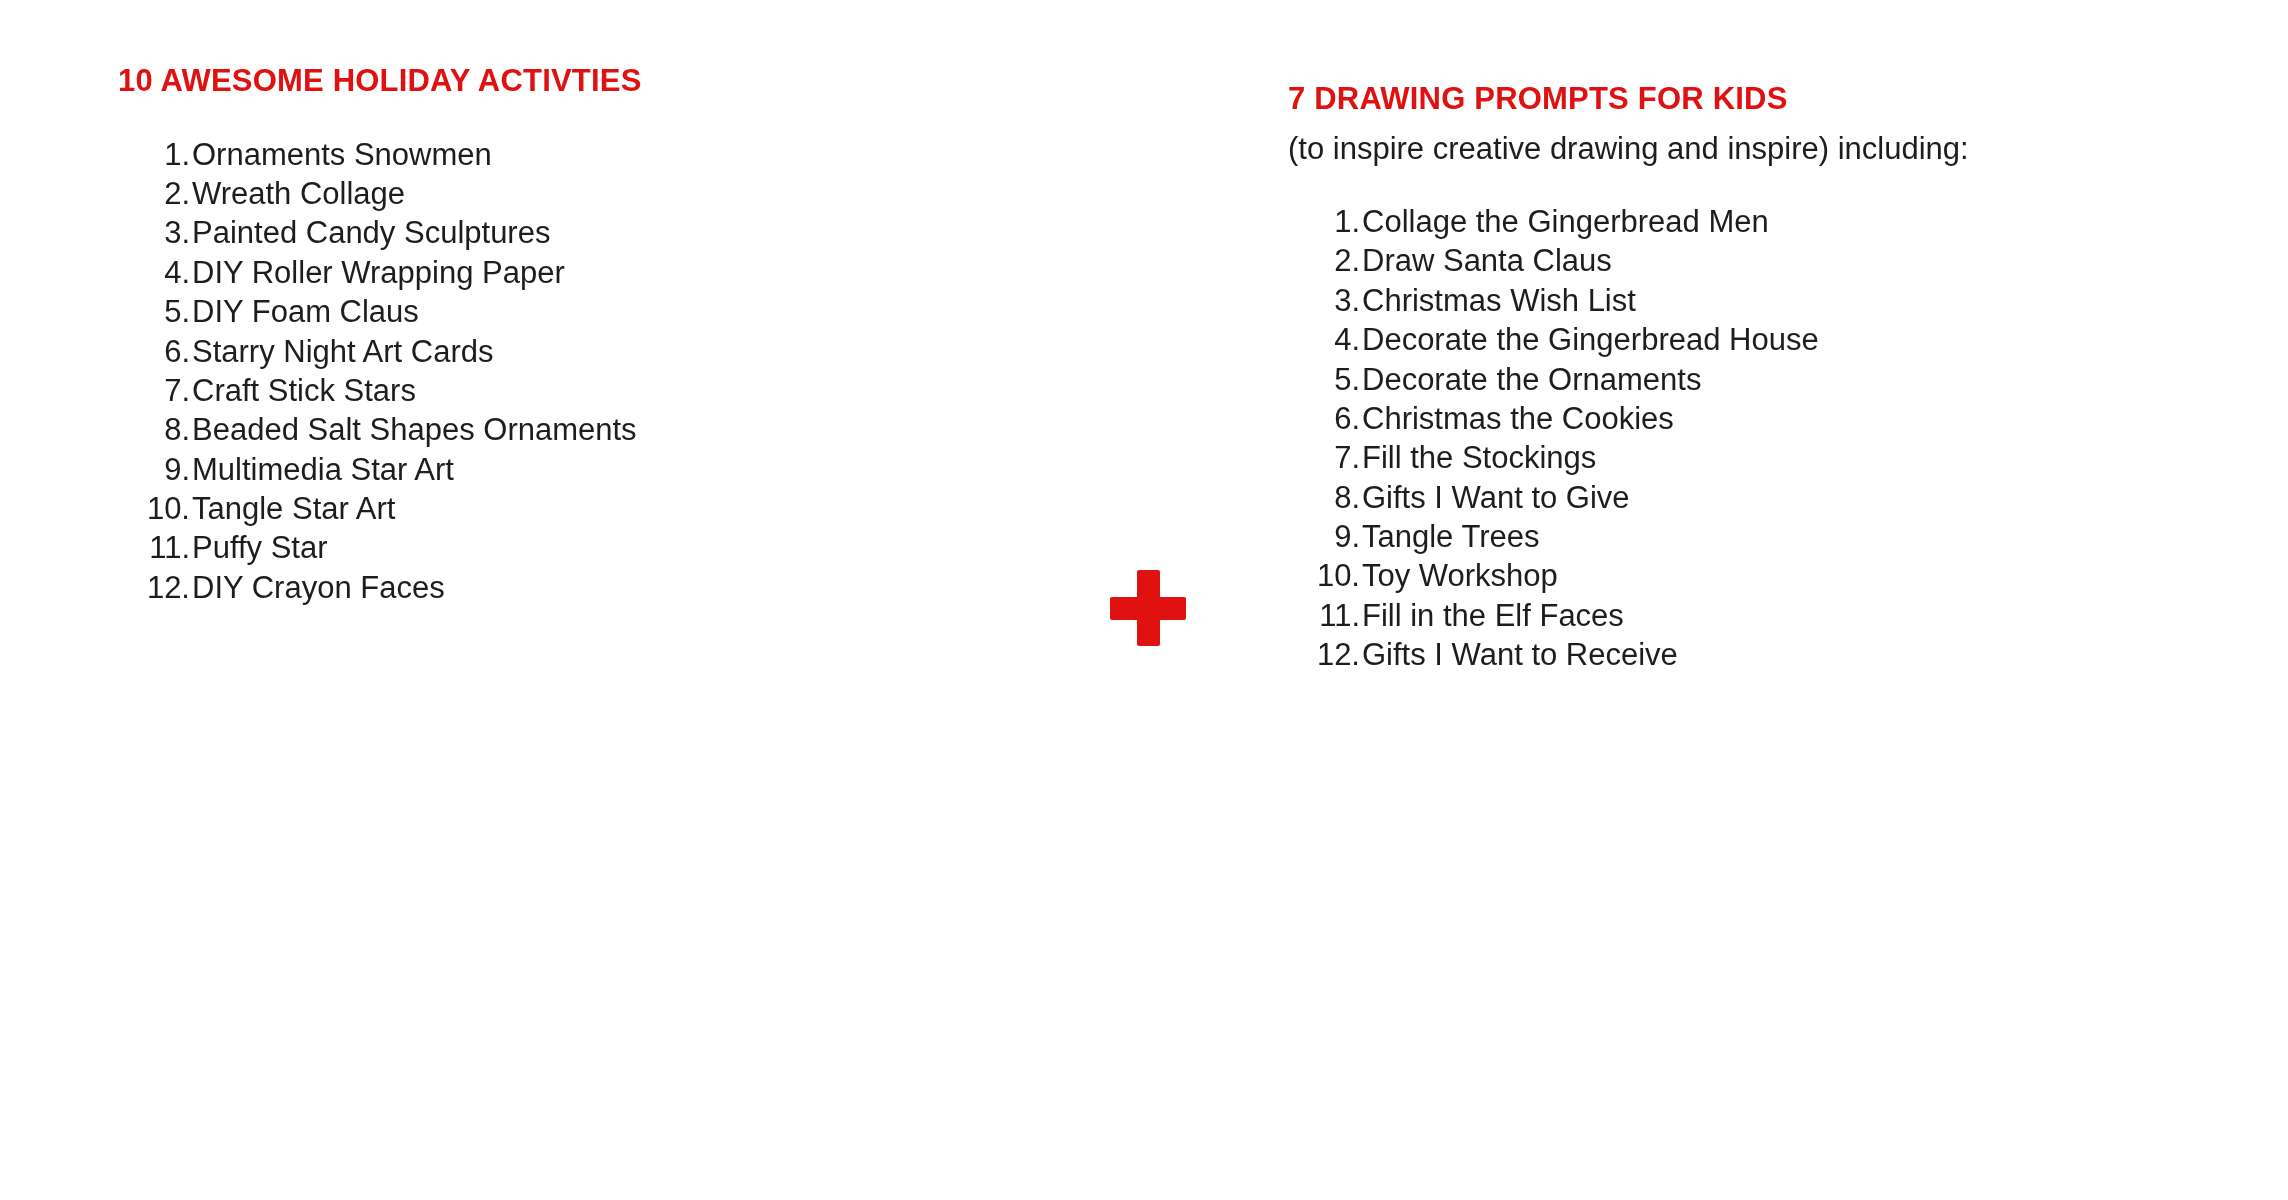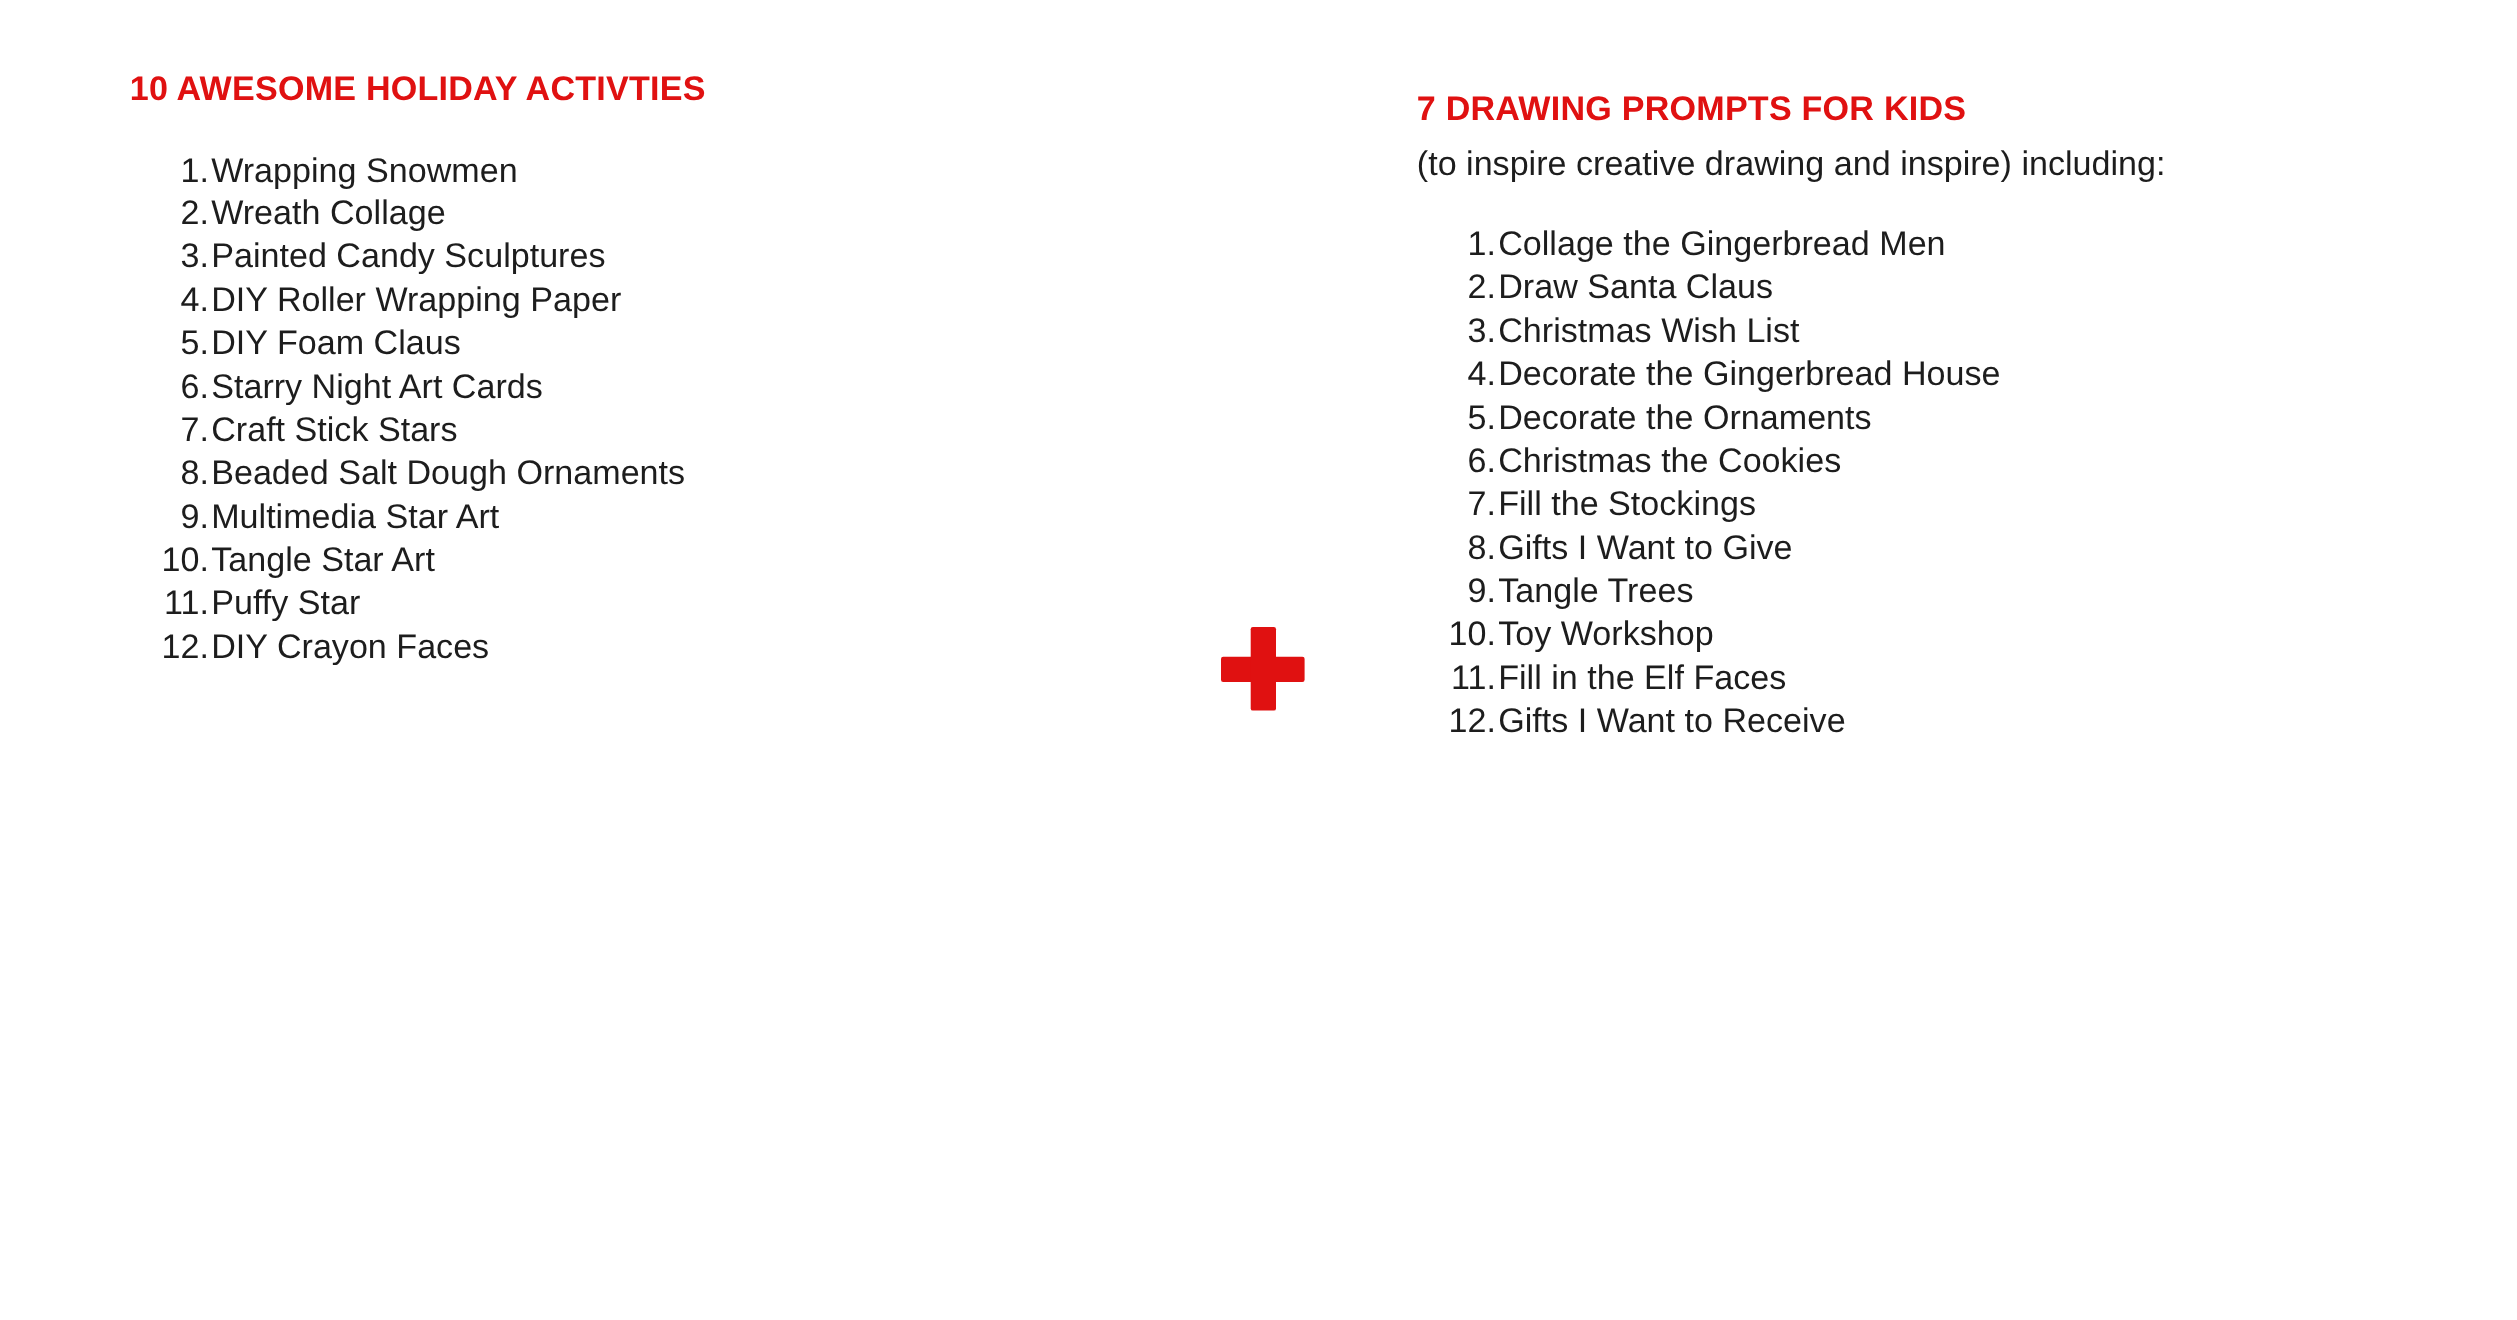--- a/index.html
+++ b/index.html
@@ -117,21 +117,21 @@
 </head>
 <body>
 
 <div class="page">
 
   <div class="column col-left">
     <h2 class="section-title">10 AWESOME HOLIDAY ACTIVTIES</h2>
     <ul class="ol-list">
       <li>
         <span class="num">1.</span>
-        <span class="txt">Wrapping Snowmen</span>
+        <span class="txt">Ornaments Snowmen</span>
       </li>
       <li>
         <span class="num">2.</span>
         <span class="txt">Wreath Collage</span>
       </li>
       <li>
         <span class="num">3.</span>
         <span class="txt">Painted Candy Sculptures</span>
       </li>
       <li>
@@ -145,21 +145,21 @@
       <li>
         <span class="num">6.</span>
         <span class="txt">Starry Night Art Cards</span>
       </li>
       <li>
         <span class="num">7.</span>
         <span class="txt">Craft Stick Stars</span>
       </li>
       <li>
         <span class="num">8.</span>
-        <span class="txt">Beaded Salt Dough Ornaments</span>
+        <span class="txt">Beaded Salt Shapes Ornaments</span>
       </li>
       <li>
         <span class="num">9.</span>
         <span class="txt">Multimedia Star Art</span>
       </li>
       <li>
         <span class="num">10.</span>
         <span class="txt">Tangle Star Art</span>
       </li>
       <li>

